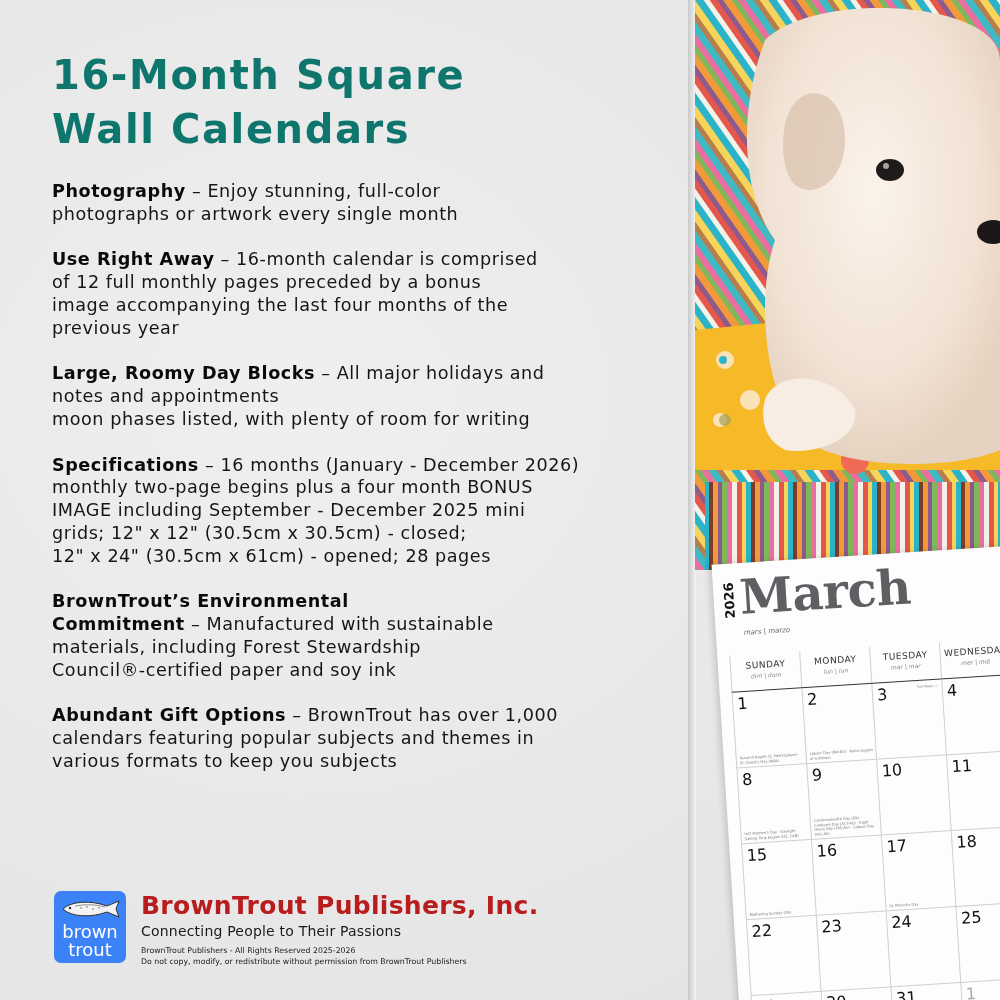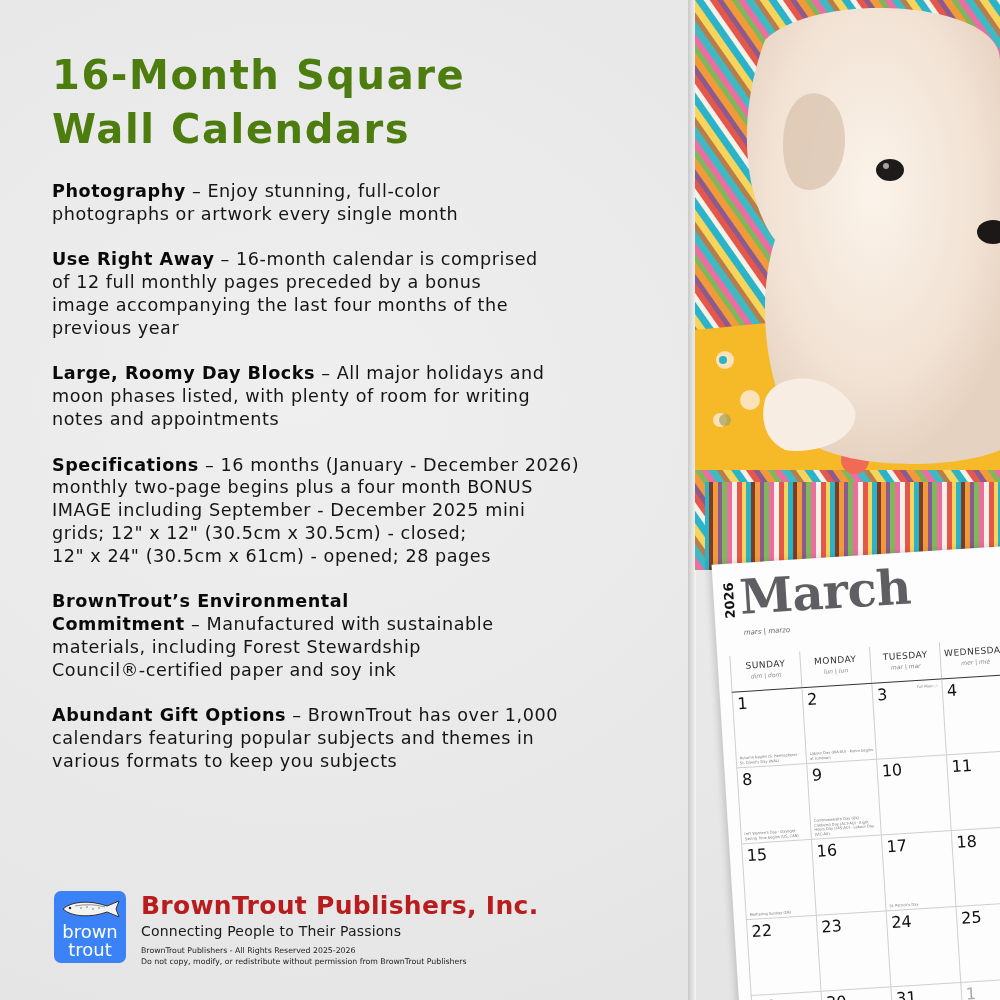--- a/index.html
+++ b/index.html
@@ -11,21 +11,21 @@
     font-family: "DejaVu Sans", sans-serif;
     color: #111;
   }
   .left { position: absolute; left: 52px; top: 48px; width: 640px; }
   .title {
     font-family: "DejaVu Sans", sans-serif;
     font-weight: bold;
     font-size: 40px;
     line-height: 54px;
     letter-spacing: 1.6px;
-    color: #4d7c0f;
+    color: #0f766e;
   }
   .features { margin-top: 24px; }
   .feature {
     font-size: 17.6px;
     line-height: 22.8px;
     letter-spacing: 0.55px;
     margin-bottom: 22.8px;
     color: #151515;
   }
   .feature b { font-weight: bold; color: #0a0a0a; }
@@ -130,22 +130,22 @@
         <div class="lines">
           <span><b>Use Right Away</b> – 16-month calendar is comprised</span>
           <span>of 12 full monthly pages preceded by a bonus</span>
           <span>image accompanying the last four months of the</span>
           <span>previous year</span>
         </div>
       </div>
       <div class="feature">
         <div class="lines">
           <span><b>Large, Roomy Day Blocks</b> – All major holidays and</span>
+          <span>notes and appointments</span>
           <span>moon phases listed, with plenty of room for writing</span>
-          <span>notes and appointments</span>
         </div>
       </div>
       <div class="feature">
         <div class="lines">
           <span><b>Specifications</b> – 16 months (January - December 2026)</span>
           <span>monthly two-page begins plus a four month BONUS</span>
           <span>IMAGE including September - December 2025 mini</span>
           <span>grids; 12" x 12" (30.5cm x 30.5cm) - closed;</span>
           <span>12" x 24" (30.5cm x 61cm) - opened; 28 pages</span>
         </div>

